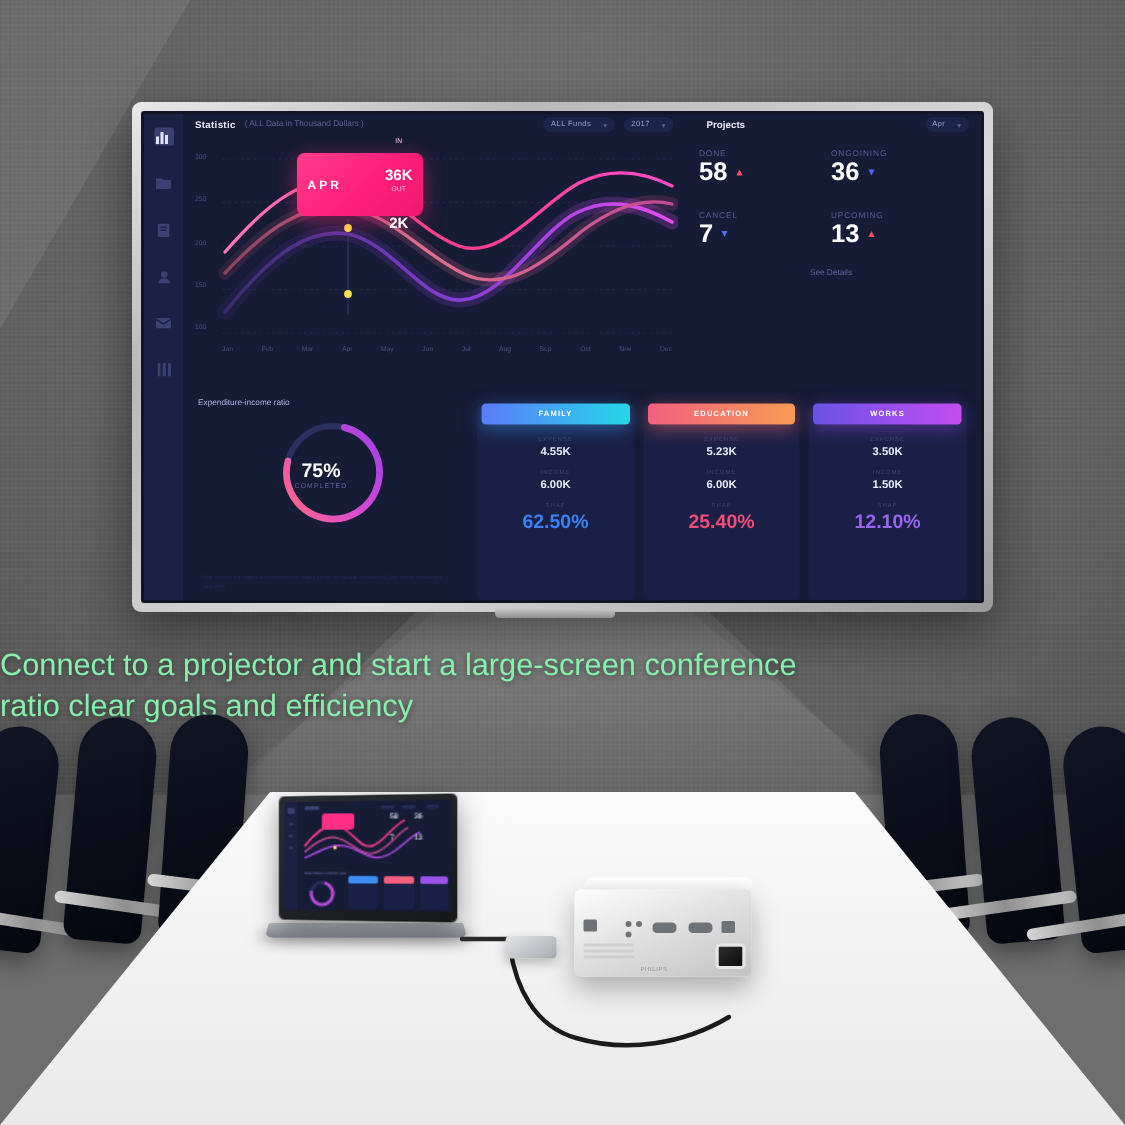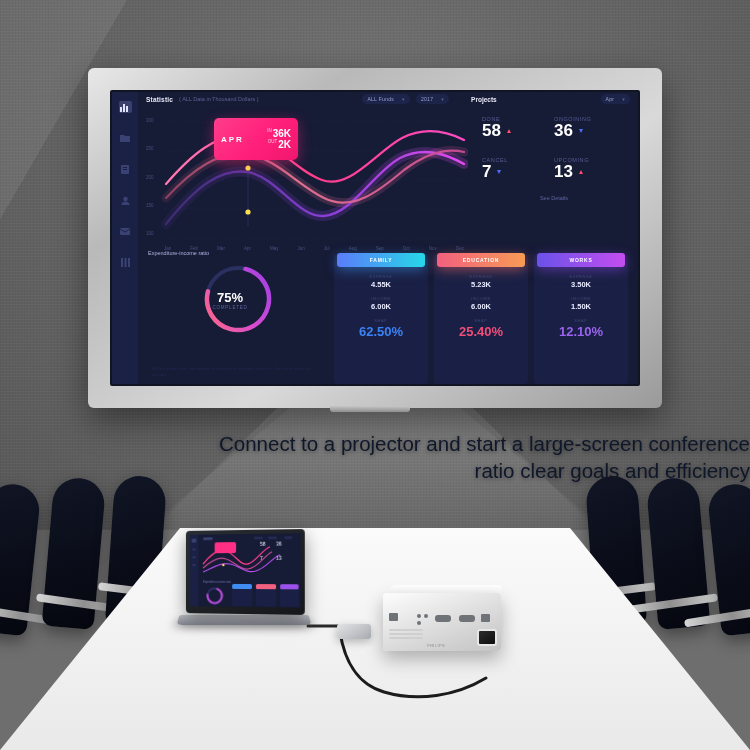--- a/index.html
+++ b/index.html
@@ -36,21 +36,21 @@
     width:760px; height:230px; margin-left:-380px;
     background:linear-gradient(to bottom, rgba(255,255,255,.07), rgba(255,255,255,0));
     clip-path:polygon(40% 0%, 60% 0%, 96% 100%, 4% 100%);
   }
 
   
   .tv {
     position:absolute; left:88px; top:68px; width:574px; height:340px;
     border-radius:6px;
     background:linear-gradient(145deg,#e8e8e8 0%, #b9b9b9 25%, #d9d9d9 60%, #9a9a9a 100%);
-    padding:22px;
+    padding:6px;
     box-shadow:0 12px 34px rgba(0,0,0,.45);
   }
   .tv-inner {
     width:100%; height:100%; background:#0b0d1c; border-radius:2px;
     overflow:hidden; position:relative;
     border:2px solid #111423;
   }
   .tv-stand {
     position:absolute; left:330px; top:406px; width:80px; height:6px;
     background:linear-gradient(#c6c6c6,#8e8e8e); border-radius:0 0 3px 3px;
@@ -95,21 +95,21 @@
 
   .tip {
     position:absolute; left:76px; top:12px; width:84px; height:42px;
     border-radius:5px;
     background:linear-gradient(135deg,#ff3d8b,#ff1f7a 55%,#f0176e);
     display:flex; align-items:center; padding:0 7px;
     box-shadow:0 4px 14px rgba(255,40,120,.45);
   }
   .tip-m { font-size:8px; font-weight:bold; letter-spacing:2px; color:#fff; }
   .tip-r { margin-left:auto; text-align:right; }
-  .tip-row { display:flex; align-items:flex-start; justify-content:flex-end; gap:1px; }
+  .tip-row { display:flex; align-items:center; justify-content:flex-end; gap:16px;flex-direction:column; }
   .tip-k { font-size:4.5px; color:#ffc4dd; }
   .tip-v { font-size:10px; font-weight:bold; color:#fff; }
 
   .stats { flex:1; padding:10px 12px 0 14px; }
   .st-grid { display:grid; grid-template-columns:1fr 1fr; row-gap:16px; }
   .st-lab { font-size:5.5px; color:#565e92; letter-spacing:.6px; }
   .st-val { font-size:17px; font-weight:bold; color:#fff; display:flex;
             align-items:center; gap:6px; line-height:1.1; }
   .tri { width:0;height:0;border-left:2.5px solid transparent;border-right:2.5px solid transparent; }
   .tri.up { border-bottom:4px solid #ff4d6d; }
@@ -206,21 +206,21 @@
   .adapter {
     position:absolute; left:337px; top:624px; width:34px; height:15px;
     background:linear-gradient(150deg,#e2e4e7,#a8abb0); border-radius:3px;
     box-shadow:0 3px 8px rgba(0,0,0,.25);
   }
   .cable { position:absolute; left:300px; top:600px; }
 
   
   .caption {
     position:absolute; left:0; top:430px; width:750px;
-    text-align:right; color:#0f172a; font-size:20.5px; line-height:1.33;
+    text-align:left; color:#86efac; font-size:20.5px; line-height:1.33;
     text-shadow:0 1px 4px rgba(0,0,0,.45);
   }
 </style>
 </head>
 <body>
 
 <div class="room">
   <div class="wall">
     <div class="wall-noise"></div>
   </div>

